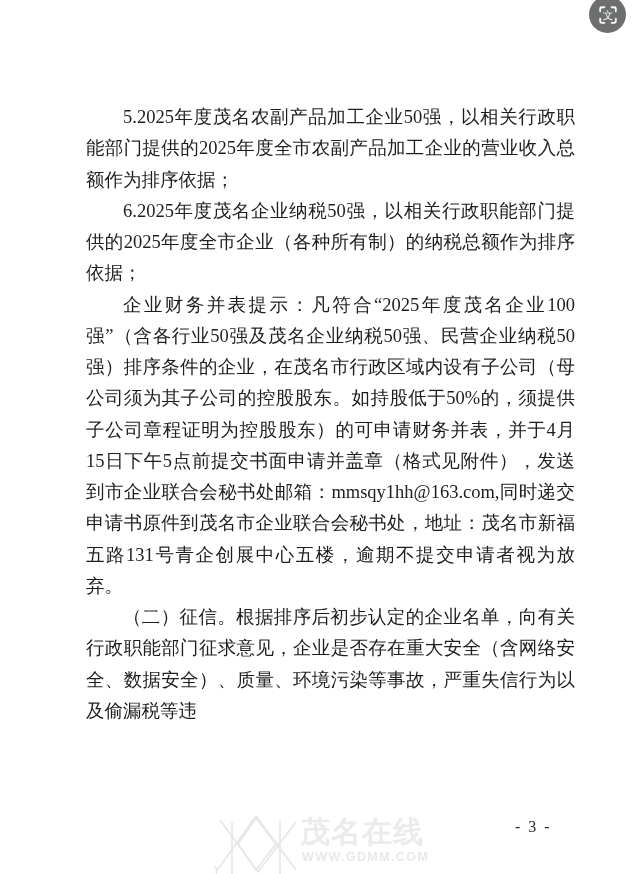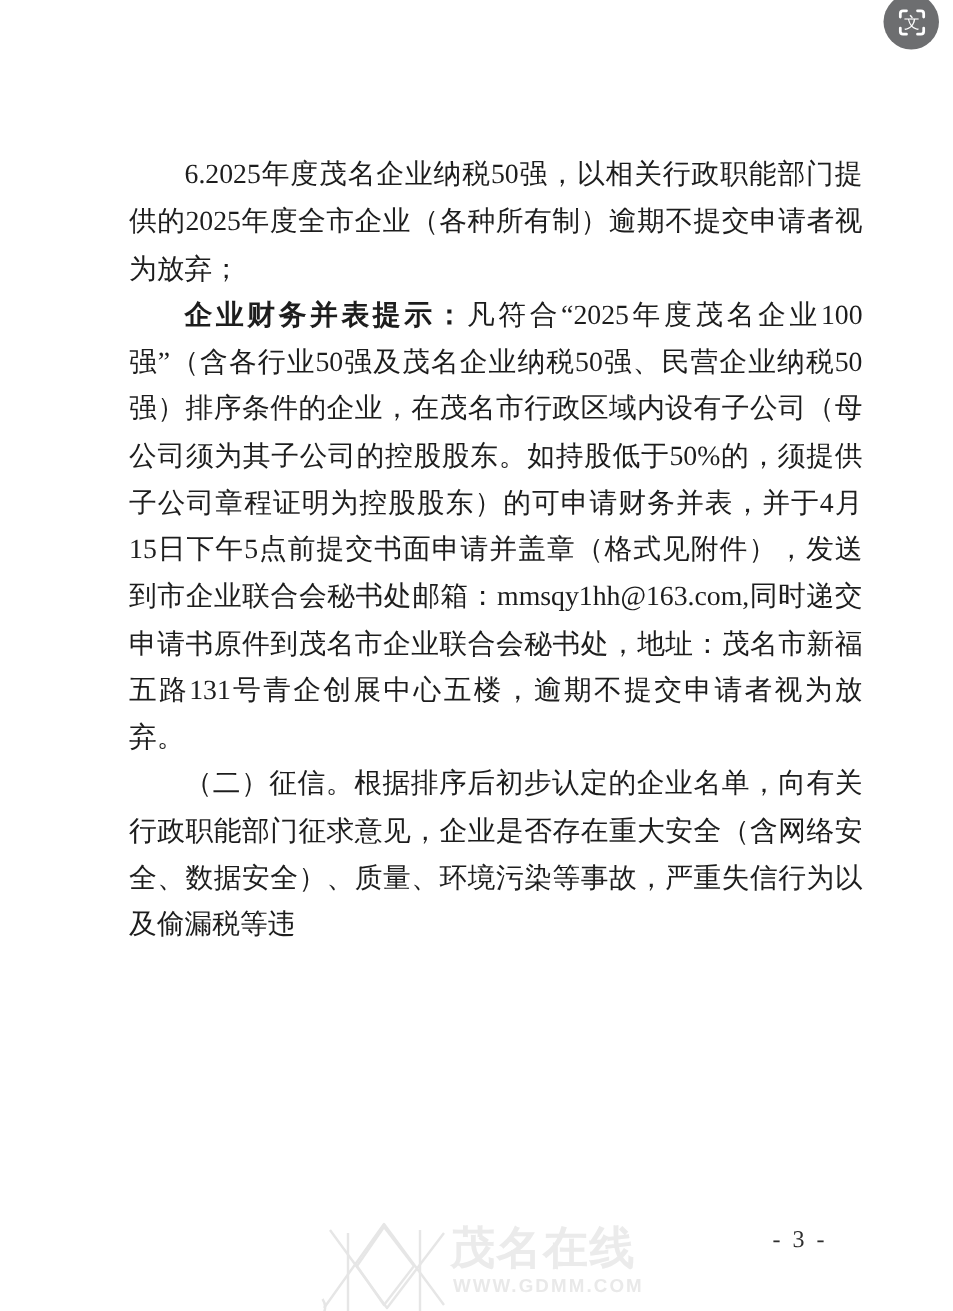--- a/index.html
+++ b/index.html
@@ -44,21 +44,21 @@
     font-size: 18.5px;
     line-height: 31.25px;
     color: #1d1d1d;
     text-align: justify;
   }
   .content p {
     margin: 0;
     text-indent: 2em;
   }
   .content p b {
-    font-weight: 700;
+    font-weight: 400;
     margin-top: 16px;
   }
 
   
   .watermark {
     position: absolute;
     left: 200px;
     top: 806px;
     width: 280px;
     height: 68px;
@@ -117,21 +117,22 @@
           <path d="M16 3.5 H18.5 Q20.5 3.5 20.5 5.5 V8"></path>
           <path d="M20.5 16 V18.5 Q20.5 20.5 18.5 20.5 H16"></path>
           <path d="M8 20.5 H5.5 Q3.5 20.5 3.5 18.5 V16"></path>
         </g>
         <text x="12" y="16.2" text-anchor="middle" font-size="11.5" fill="#ffffff" font-family="Liberation Sans, sans-serif">文</text>
       </svg>
     </span>
   </div>
 
   <div class="content">
-      <p>6.2025年度茂名企业纳税50强，以相关行政职能部门提供的2025年度全市企业（各种所有制）逾期不提交申请者视为放弃；</p>
+      <p>5.2025年度茂名农副产品加工企业50强，以相关行政职能部门提供的2025年度全市农副产品加工企业的营业收入总额作为排序依据；</p>
+      <p>6.2025年度茂名企业纳税50强，以相关行政职能部门提供的2025年度全市企业（各种所有制）的纳税总额作为排序依据；</p>
       <p><b>企业财务并表提示：</b>凡符合“2025年度茂名企业100强”（含各行业50强及茂名企业纳税50强、民营企业纳税50强）排序条件的企业，在茂名市行政区域内设有子公司（母公司须为其子公司的控股股东。如持股低于50%的，须提供子公司章程证明为控股股东）的可申请财务并表，并于4月15日下午5点前提交书面申请并盖章（格式见附件），发送到市企业联合会秘书处邮箱：mmsqy1hh@163.com,同时递交申请书原件到茂名市企业联合会秘书处，地址：茂名市新福五路131号青企创展中心五楼，逾期不提交申请者视为放弃。</p>
       <p>（二）征信。根据排序后初步认定的企业名单，向有关行政职能部门征求意见，企业是否存在重大安全（含网络安全、数据安全）、质量、环境污染等事故，严重失信行为以及偷漏税等违</p>
     </div>
 
   <div class="watermark">
     <span class="wm-logo">
       <svg width="86" height="68" viewBox="0 0 86 68" aria-hidden="true">
         <g fill="none" stroke="#e6e6e6" stroke-width="1.6" stroke-linejoin="round">
           <path d="M2 62 L42 6 L82 60"></path>
           <path d="M6 10 L44 62 L82 12"></path>

